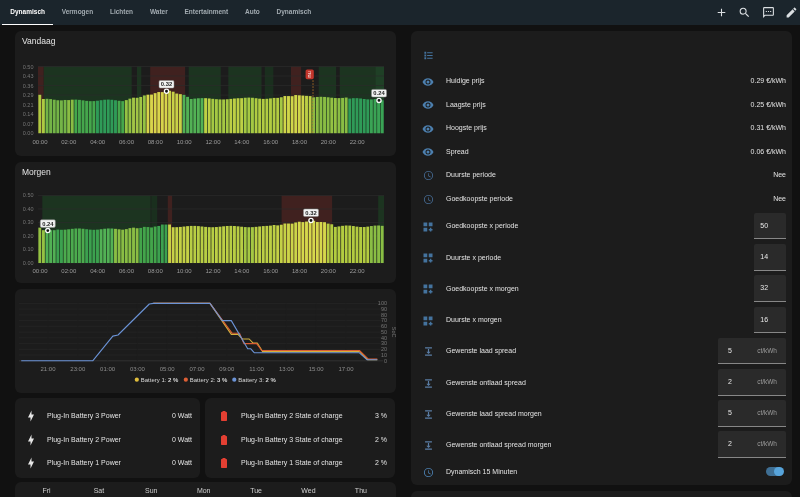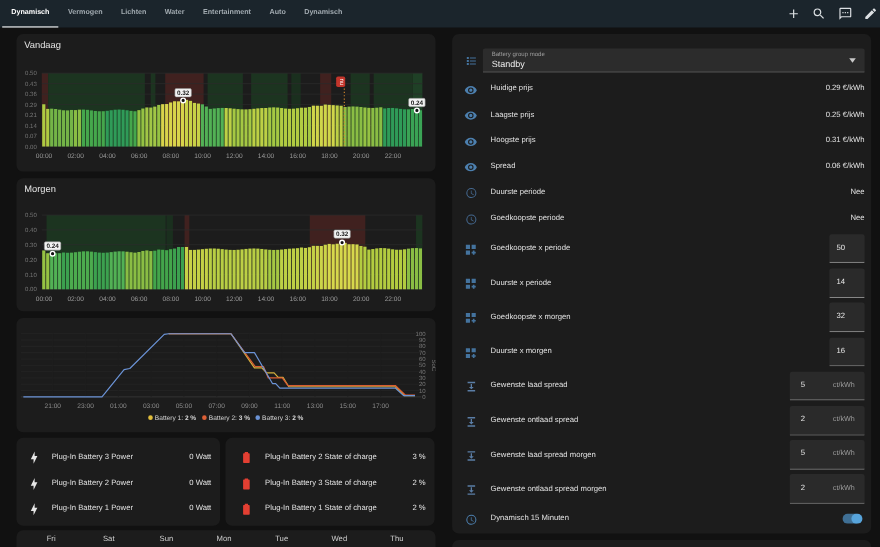--- a/index.html
+++ b/index.html
@@ -536,18 +536,13 @@
     <svg style="position:absolute;left:422.8px;top:466.5px" width="11" height="11" viewBox="0 0 24 24">
       <path d="M12,20A8,8 0 0,0 20,12A8,8 0 0,0 12,4A8,8 0 0,0 4,12A8,8 0 0,0 12,20M12,2A10,10 0 0,1 22,12A10,10 0 0,1 12,22C6.47,22 2,17.5 2,12A10,10 0 0,1 12,2M12.5,7V12.25L17,14.92L16.25,16.15L11,13V7H12.5Z" fill="#4c7fae"></path>
     </svg>
     <div class="rlab" style="top:465.5px">Dynamisch 15 Minuten</div>
     <div class="toggle">
       <div class="thumb"></div>
     </div>
     <svg style="position:absolute;left:422.8px;top:50.0px" width="11" height="11" viewBox="0 0 24 24">
       <path d="M3,4H7V8H3V4M9,5V7H21V5H9M3,10H7V14H3V10M9,11V13H21V11H9M3,16H7V20H3V16M9,17V19H21V17H9" fill="#44739e"></path>
     </svg>
-    <div class="select">
-      <div class="sellab">Battery group mode</div>
-<div class="selval">Standby</div>
-      <div class="caret"></div>
-    </div>
 </div>
 <div class="card" style="left:411px;top:490.5px;width:381px;height:20px"></div>
 </body></html>

